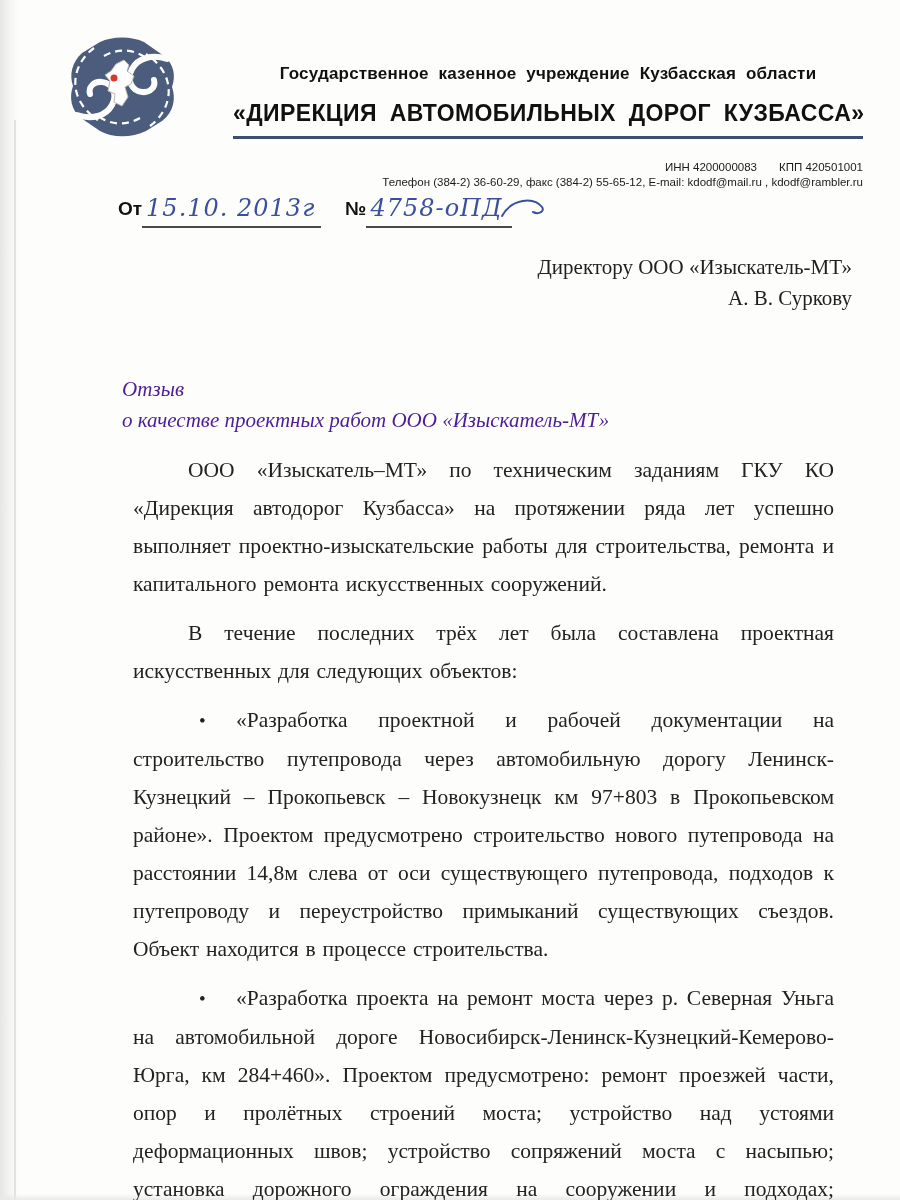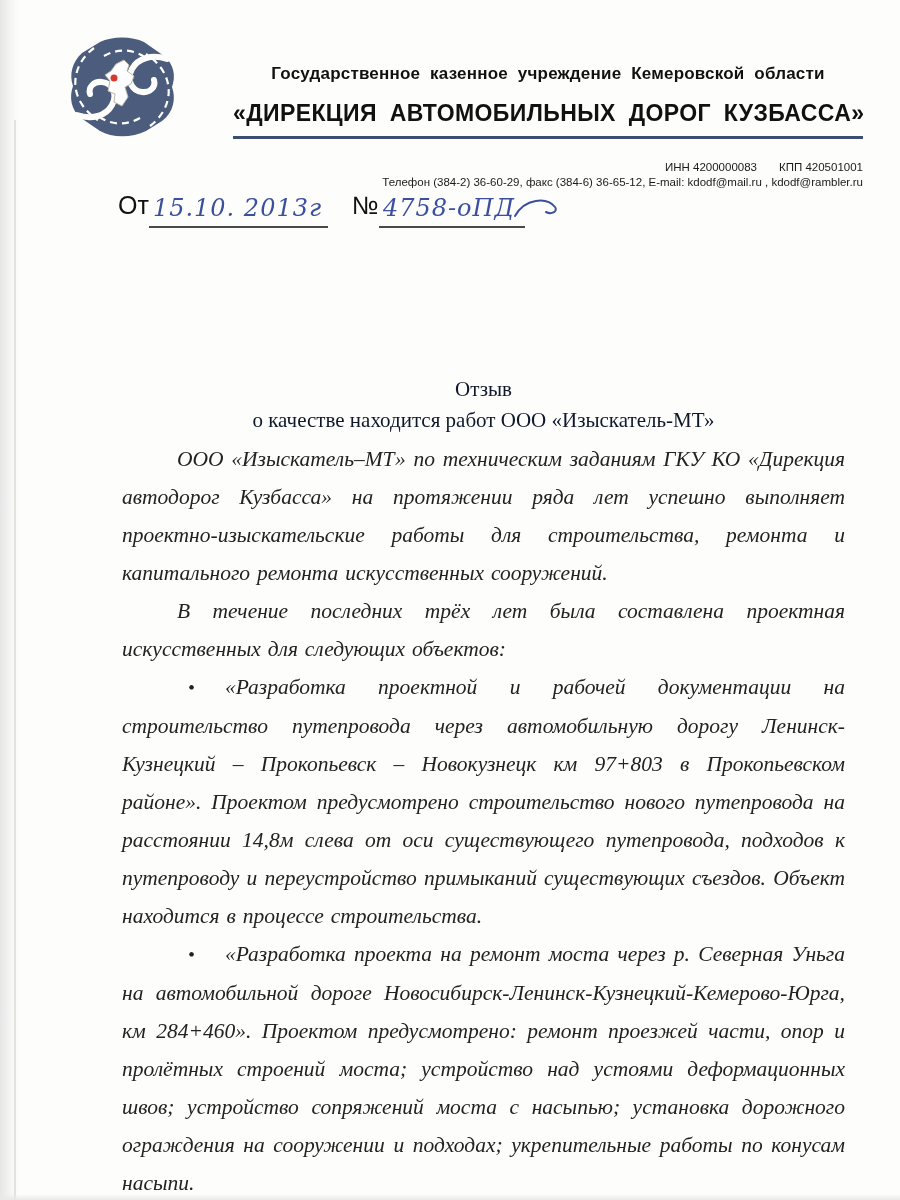--- a/index.html
+++ b/index.html
@@ -36,50 +36,50 @@
   .rule { height: 3px; background: #3e4e71; margin-top: 9px; }
   .contacts { margin-top: 21px; text-align: right; font-size: 11.5px; line-height: 15px; color: #1a1a1a; }
   .inn-gap { display: inline-block; width: 22px; }
 
   
   .ref-row {
     position: absolute; left: 118px; top: 184px; height: 44px;
     display: flex; align-items: flex-end;
     font-family: "Liberation Sans", sans-serif;
   }
-  .ref-label { font-size: 25px; font-weight: normal; color: #111; padding-bottom: 8px; }
+  .ref-label { font-size: 19px; font-weight: bold; color: #111; padding-bottom: 8px; }
   .hand {
     font-family: "DejaVu Serif", serif; font-style: italic;
     color: #3b4f9f; font-size: 24px; letter-spacing: 1px;
     transform: rotate(-1.5deg); transform-origin: left bottom;
   }
   .u-line { border-bottom: 2px solid #4a4a4a; padding: 0 6px 4px 4px; }
   .ref-date { min-width: 128px; margin-right: 24px; }
   .ref-num  { min-width: 136px; position: relative; }
   .flourish { position: absolute; right: -34px; top: 2px; }
 
   
   .addressee {
     position: absolute; right: 48px; top: 252px;
     text-align: right; font-size: 21px; line-height: 31px; color: #1f1f1f;
   }
 
   
   .doc-title {
     position: absolute; left: 122px; top: 374px; width: 723px;
-    text-align: center; font-size: 21px; line-height: 31px; color: #0f172a;
+    font-size: 21px; line-height: 31px; color: #4c1d95; font-style: italic;
   }
 
   
   .body-text {
     position: absolute; left: 122px; top: 440px; width: 723px;
     font-size: 21.5px; line-height: 38px; text-align: justify;
     word-spacing: 1.5px; color: #222;
   }
-  .body-text p { margin: 0; text-indent: 55px; font-style: italic; }
+  .body-text p { margin: 11px; text-indent: 55px; }
   .body-text p.bullet { text-indent: 33px; }
   .bullet-marker { display: inline-block; width: 70px; font-size: 19px; }
 </style>
 </head>
 <body>
 
 <div class="page">
 
   <div class="scan-left"></div>
   <div class="scan-left-line"></div>
@@ -93,44 +93,48 @@
       <path d="M30,12 C14,24 8,42 13,58 C16,68 24,78 34,84" fill="none" stroke="#ffffff" stroke-width="2.2" stroke-dasharray="7 5"></path>
       <path d="M86,90 C102,78 108,60 103,44 C100,34 92,24 82,18" fill="none" stroke="#ffffff" stroke-width="2.2" stroke-dasharray="7 5"></path>
       <path d="M40,20 C54,12 70,13 82,22" fill="none" stroke="#ffffff" stroke-width="2.2" stroke-dasharray="7 5"></path>
       <path d="M76,82 C62,90 46,89 34,80" fill="none" stroke="#ffffff" stroke-width="2.2" stroke-dasharray="7 5"></path>
       <path d="M52,28 L60,24 L65,29 L63,35 L70,40 L67,48 L61,51 L64,61 L58,70 L50,66 L51,58 L44,55 L46,45 L41,39 L47,35 Z" fill="#ffffff" stroke="#b9b9a9" stroke-width="1"></path>
       <circle cx="50" cy="42" r="3.5" fill="#d63a2e"></circle>
     </svg>
   </div>
 
   <div class="head-text">
-    <div class="org1">Государственное казенное учреждение Кемеровской области</div>
+    <div class="org1">Государственное казенное учреждение Кузбасская области</div>
     <div class="org2">«ДИРЕКЦИЯ АВТОМОБИЛЬНЫХ ДОРОГ КУЗБАССА»</div>
     <div class="rule"></div>
     <div class="contacts">
       <div><span>ИНН 4200000083</span><span class="inn-gap"></span><span>КПП 420501001</span></div>
-      <div>Телефон (384-2) 36-60-29, факс (384-6) 36-65-12, E-mail: kdodf@mail.ru , kdodf@rambler.ru</div>
+      <div>Телефон (384-2) 36-60-29, факс (384-2) 55-65-12, E-mail: kdodf@mail.ru , kdodf@rambler.ru</div>
     </div>
   </div>
 
   <div class="ref-row">
     <span class="ref-label">От</span>
     <span class="u-line ref-date"><span class="hand">15.10. 2013г</span></span>
     <span class="ref-label">№</span>
     <span class="u-line ref-num"><span class="hand">4758-оПД</span>
       <svg class="flourish" width="46" height="26" viewBox="0 0 46 26">
         <path d="M2,20 C12,2 34,1 42,11 C45,15 39,19 33,16" fill="none" stroke="#3b4f9f" stroke-width="2" stroke-linecap="round"></path>
       </svg>
     </span>
   </div>
 
+  <div class="addressee">
+    <div>Директору ООО «Изыскатель-МТ»</div>
+    <div>А. В. Суркову</div>
+  </div>
 
   <div class="doc-title">
     <div>Отзыв</div>
-    <div>о качестве находится работ  ООО «Изыскатель-МТ»</div>
+    <div>о качестве проектных работ  ООО «Изыскатель-МТ»</div>
   </div>
 
   <div class="body-text">
     <p>ООО «Изыскатель–МТ» по техническим заданиям ГКУ КО «Дирекция автодорог Кузбасса» на протяжении ряда лет успешно выполняет проектно-изыскательские работы для строительства, ремонта и капитального ремонта искусственных сооружений.</p>
     <p>В течение последних трёх лет была составлена проектная искусственных для следующих объектов:</p>
     <p class="bullet"><span class="bullet-marker">•</span><span>«Разработка проектной и рабочей документации на строительство путепровода через автомобильную дорогу Ленинск-Кузнецкий – Прокопьевск – Новокузнецк км 97+803 в Прокопьевском районе». Проектом предусмотрено строительство нового путепровода на расстоянии 14,8м слева от оси существующего путепровода, подходов к путепроводу и переустройство примыканий существующих съездов. Объект находится в процессе строительства.</span></p>
     <p class="bullet"><span class="bullet-marker">•</span><span>«Разработка проекта на ремонт моста через р. Северная Уньга на автомобильной дороге Новосибирск-Ленинск-Кузнецкий-Кемерово-Юрга, км 284+460». Проектом предусмотрено: ремонт проезжей части, опор и пролётных строений моста; устройство над устоями деформационных швов; устройство сопряжений моста с насыпью; установка дорожного ограждения на сооружении и подходах; укрепительные работы по конусам насыпи.</span></p>
   </div>
 
 </div>

